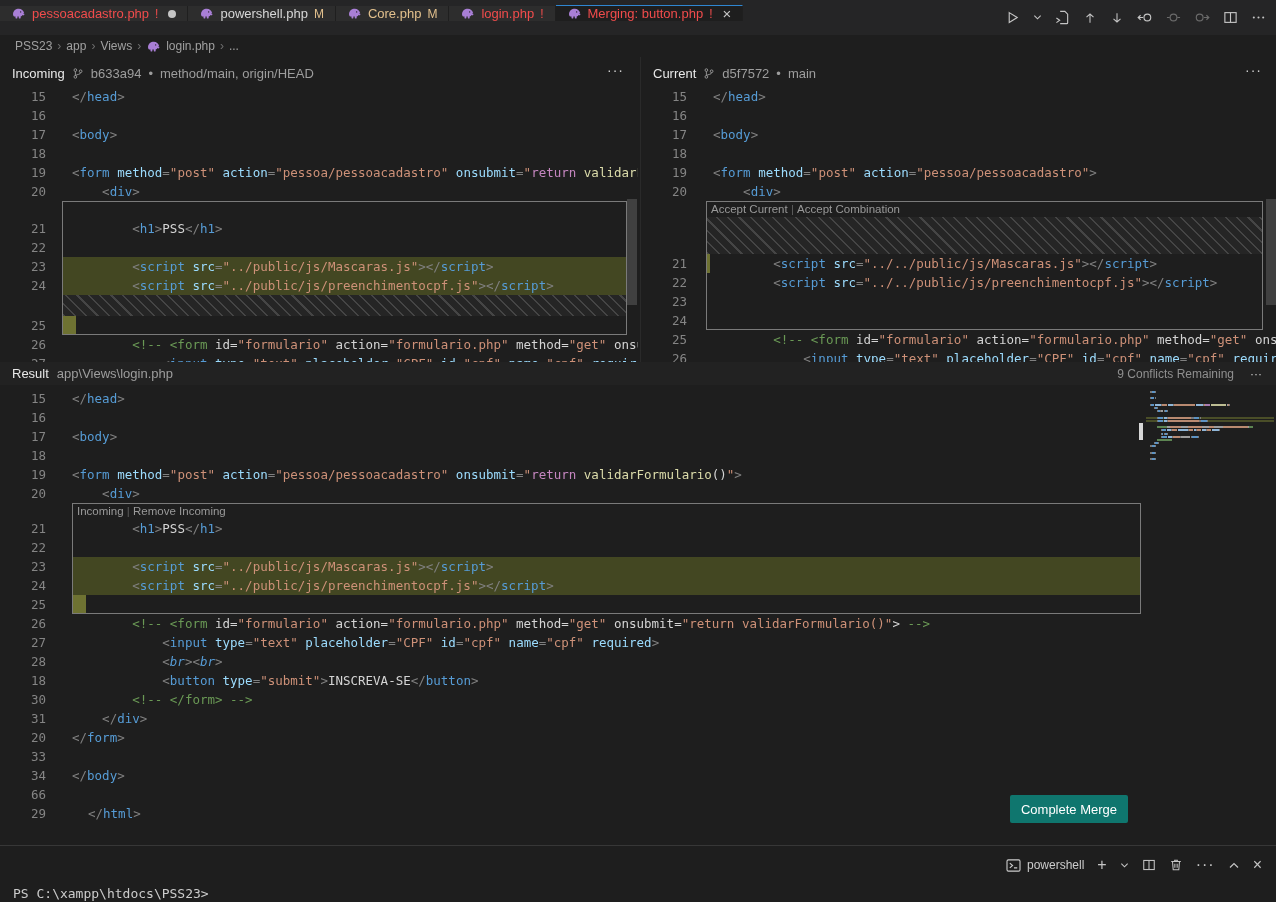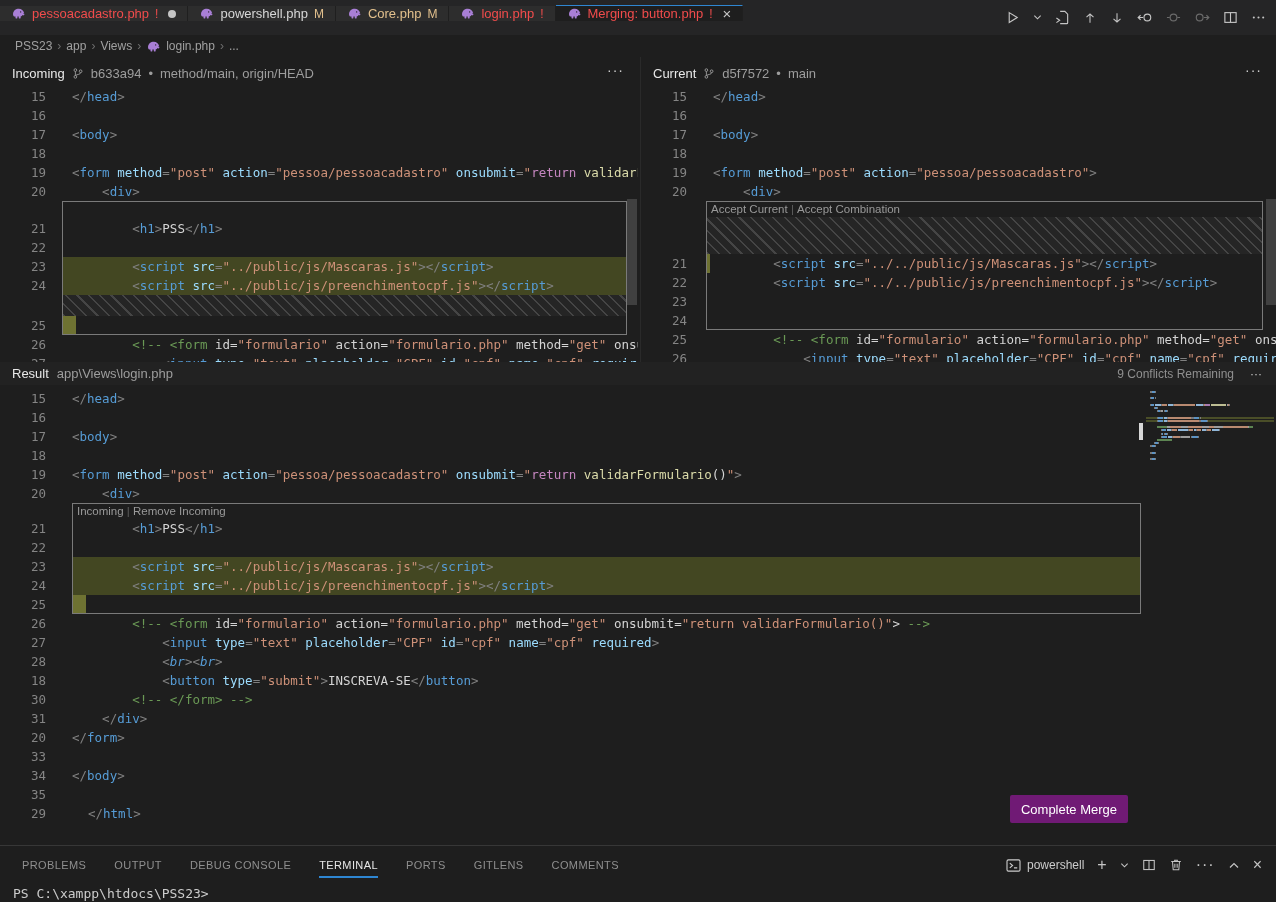--- a/index.html
+++ b/index.html
@@ -52,21 +52,21 @@
   .lens-sep { color:#5f5f5f; }
   .vscroll { background:rgba(121,121,121,0.38); }
   
   .result-header { position:absolute; left:0; top:362px; width:1276px; height:23px; background:#222222;
                    display:flex; align-items:center; gap:8px; padding:0 12px; font-size:13px; color:#9d9d9d; }
   .result-right { position:absolute; right:14px; display:flex; align-items:center; gap:16px; font-size:12px; color:#8f8f8f; }
   .resultarea { position:absolute; left:0; top:385px; width:1276px; height:460px; background:#1e1e1e; overflow:hidden; }
   .minimap { position:absolute; left:1146px; top:2px; width:130px; height:100px; }
   .minimap i { position:absolute; height:2px; display:block; }
   .mm-marker { position:absolute; left:1139px; top:38px; width:4px; height:17px; background:#d7d7d7; }
-  .merge-btn { position:absolute; left:1010px; top:410px; width:118px; height:28px; background:#701a75;
+  .merge-btn { position:absolute; left:1010px; top:410px; width:118px; height:28px; background:#0f766e;
                color:#ffffff; font-size:13px; font-family:"Liberation Sans",sans-serif; border:none; border-radius:2px; cursor:pointer; }
   
   .panel { position:absolute; left:0; top:845px; width:1276px; height:57px; background:#1e1e1e; border-top:1px solid #373737; }
   .panel-tabs { position:absolute; left:22px; top:13px; display:flex; gap:28px; font-size:11px; letter-spacing:0.4px; color:#8f8f8f; }
   .panel-tab { position:relative; padding-bottom:7px; cursor:pointer; }
   .panel-tab.active { color:#e7e7e7; }
   .panel-tab.active::after { content:""; position:absolute; left:0; right:0; bottom:0; height:2px; background:#2e86d2; }
   .panel-right { position:absolute; right:14px; top:10px; display:flex; align-items:center; gap:13px; color:#c5c5c5; }
   .shell-item { display:flex; align-items:center; gap:6px; font-size:12px; color:#cccccc; }
   .plusicon { font-size:16px; line-height:1; }
@@ -362,21 +362,21 @@
         <div class="lnum" style="left: 0px; top: 305px; width: 46px; height: 19px;">30</div>
         <div class="cline" style="left: 72px; top: 305px; height: 19px;"><span class="tk-x">        </span><span class="tk-c">&lt;!-- &lt;/form&gt; --&gt;</span></div>
         <div class="lnum" style="left: 0px; top: 324px; width: 46px; height: 19px;">31</div>
         <div class="cline" style="left: 72px; top: 324px; height: 19px;"><span class="tk-x">    </span><span class="tk-p">&lt;/</span><span class="tk-t">div</span><span class="tk-p">&gt;</span></div>
         <div class="lnum" style="left: 0px; top: 343px; width: 46px; height: 19px;">20</div>
         <div class="cline" style="left: 72px; top: 343px; height: 19px;"><span class="tk-p">&lt;/</span><span class="tk-t">form</span><span class="tk-p">&gt;</span></div>
         <div class="lnum" style="left: 0px; top: 362px; width: 46px; height: 19px;">33</div>
         <div class="cline" style="left: 72px; top: 362px; height: 19px;"></div>
         <div class="lnum" style="left: 0px; top: 381px; width: 46px; height: 19px;">34</div>
         <div class="cline" style="left: 72px; top: 381px; height: 19px;"><span class="tk-p">&lt;/</span><span class="tk-t">body</span><span class="tk-p">&gt;</span></div>
-        <div class="lnum" style="left: 0px; top: 400px; width: 46px; height: 19px;">35</div>
+        <div class="lnum" style="left: 0px; top: 400px; width: 46px; height: 19px;">66</div>
         <div class="cline" style="left: 72px; top: 400px; height: 19px;"></div>
         <div class="lnum" style="left: 0px; top: 419px; width: 46px; height: 19px;">29</div>
         <div class="cline" style="left: 88px; top: 419px; height: 19px;"><span class="tk-p">&lt;/</span><span class="tk-t">html</span><span class="tk-p">&gt;</span></div>
         <div class="cbox" style="left: 72px; top: 118px; width: 1069px; height: 111px;"></div>
       </div>
     <div class="minimap" id="minimap">
         <i style="left: 4px; top: 4px; width: 1.8px; background: rgb(122, 122, 122);"></i>
         <i style="left: 5.8px; top: 4px; width: 3.6px; background: rgb(93, 147, 195);"></i>
         <i style="left: 9.4px; top: 4px; width: 1px; background: rgb(122, 122, 122);"></i>
         <i style="left: 4px; top: 10.4px; width: 1px; background: rgb(122, 122, 122);"></i>
@@ -480,29 +480,20 @@
         <i style="left: 9.4px; top: 64.8px; width: 1px; background: rgb(122, 122, 122);"></i>
         <i style="left: 4px; top: 71.2px; width: 1.8px; background: rgb(122, 122, 122);"></i>
         <i style="left: 5.8px; top: 71.2px; width: 3.6px; background: rgb(93, 147, 195);"></i>
         <i style="left: 9.4px; top: 71.2px; width: 1px; background: rgb(122, 122, 122);"></i>
       </div>
     <div class="mm-marker"></div>
     <button class="merge-btn">Complete Merge</button>
   </div>
 
   <div class="panel">
-    <div class="panel-tabs" id="panel-tabs">
-        <span class="panel-tab">PROBLEMS</span>
-        <span class="panel-tab">OUTPUT</span>
-        <span class="panel-tab">DEBUG CONSOLE</span>
-        <span class="panel-tab active">TERMINAL</span>
-        <span class="panel-tab">PORTS</span>
-        <span class="panel-tab">GITLENS</span>
-        <span class="panel-tab">COMMENTS</span>
-      </div>
     <div class="panel-right">
       <span class="shell-item">
         <span class="actionicon" id="ps-icon">
             <svg width="15" height="13" viewBox="0 0 16 14">
               <rect x="1" y="1" width="14" height="12" rx="1.5" fill="none" stroke="currentColor" stroke-width="1.2"></rect>
               <path d="M4 4.5L7 7l-3 2.5M8.5 9.5H12" fill="none" stroke="currentColor" stroke-width="1.2"></path>
             </svg>
           </span>
         <span>powershell</span>
       </span>

